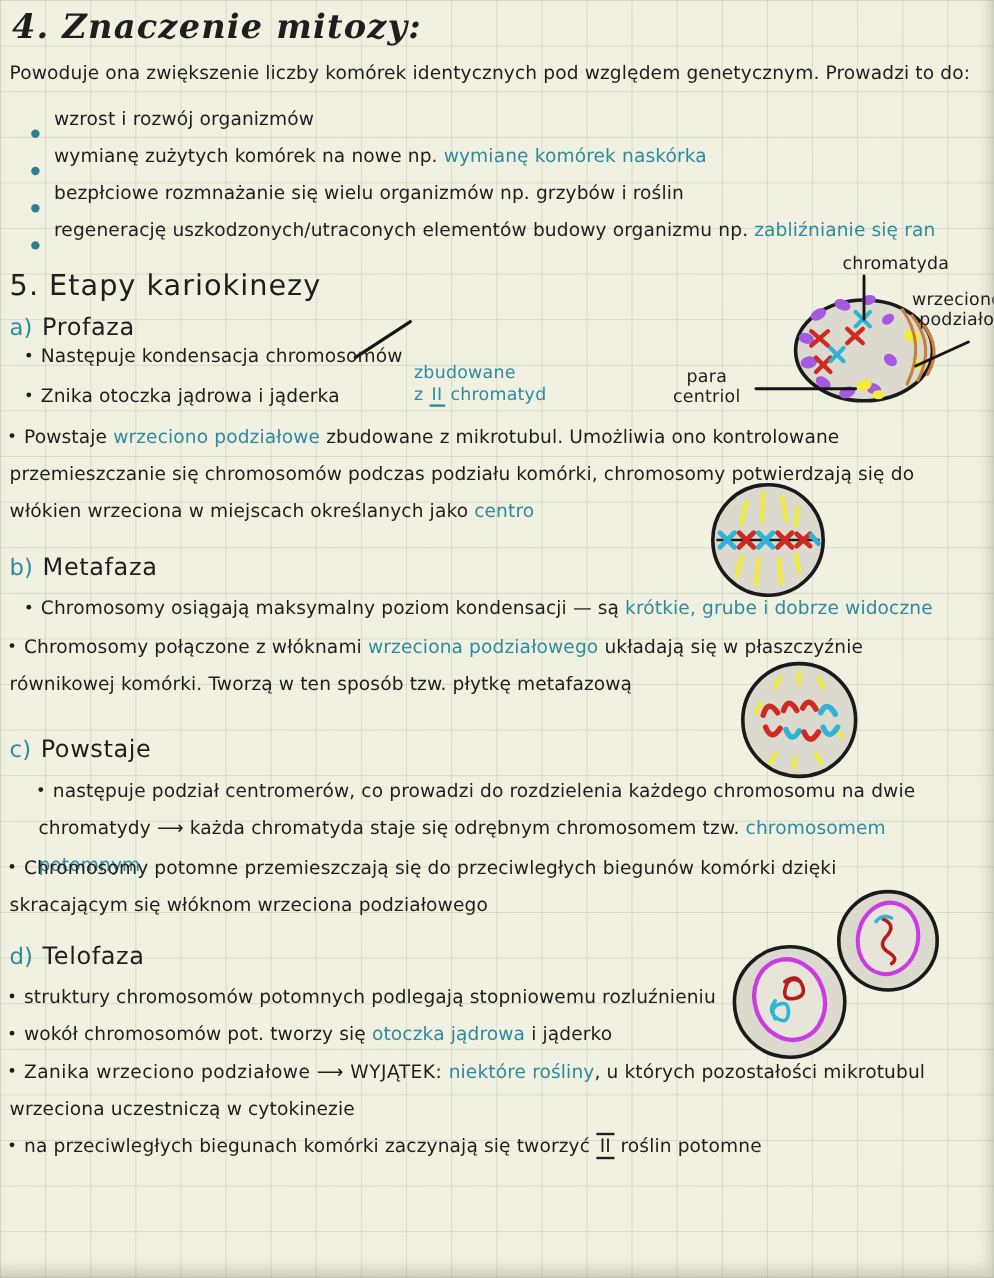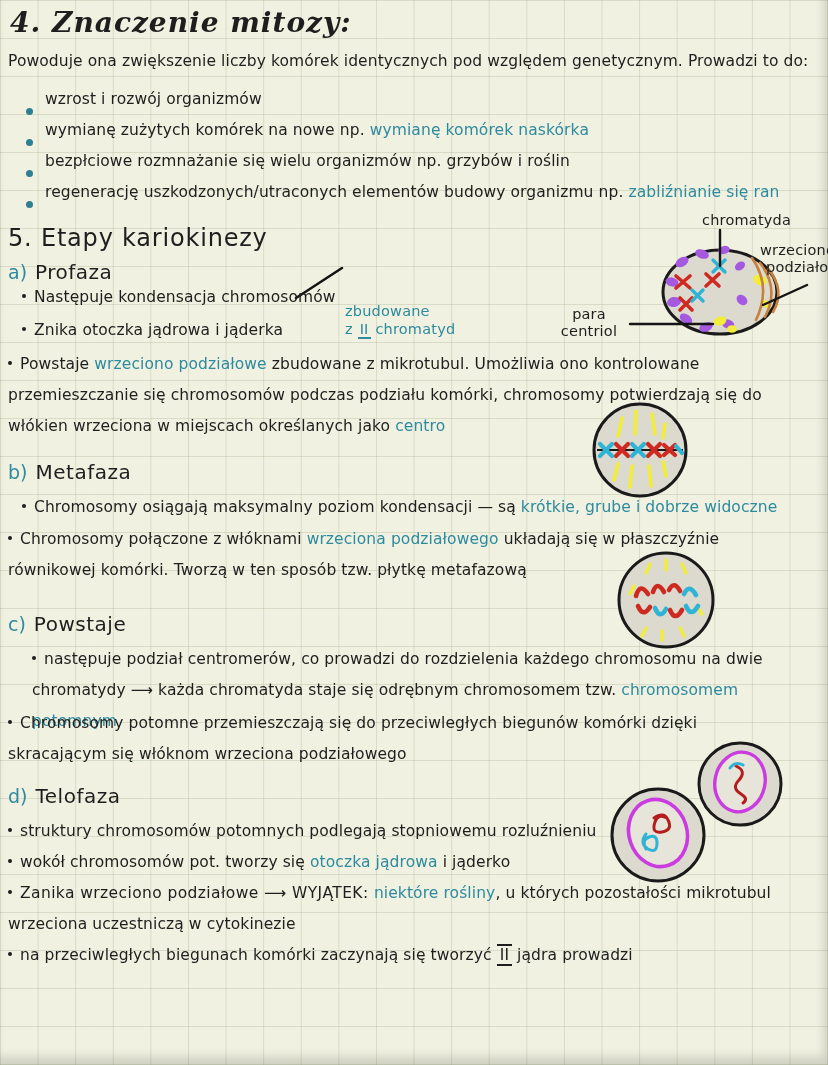--- a/index.html
+++ b/index.html
@@ -254,16 +254,16 @@
   <div class="abs body-text nowrap" style="left:8px;top:816px;">
     <span class="dot-black"></span><span>struktury chromosomów potomnych podlegają stopniowemu rozluźnieniu</span>
   </div>
   <div class="abs body-text nowrap" style="left:8px;top:847px;">
     <span class="dot-black"></span><span>wokół chromosomów pot. tworzy się </span><span class="teal">otoczka jądrowa</span><span> i jąderko</span>
   </div>
   <div class="abs body-text" style="left:8px;top:878px;width:814px;">
     <span class="dot-black"></span><span class="exception">Zanika wrzeciono podziałowe ⟶ WYJĄTEK: </span><span class="teal">niektóre rośliny</span><span>, u których pozostałości mikrotubul wrzeciona uczestniczą w cytokinezie</span>
   </div>
   <div class="abs body-text nowrap" style="left:8px;top:940px;">
-    <span class="dot-black"></span><span>na przeciwległych biegunach komórki zaczynają się tworzyć </span><span class="rom2">II</span><span> jądra prowadzi</span>
+    <span class="dot-black"></span><span>na przeciwległych biegunach komórki zaczynają się tworzyć </span><span class="rom2">II</span><span> roślin potomne</span>
   </div>
 
 </div>
 
 </body></html>

